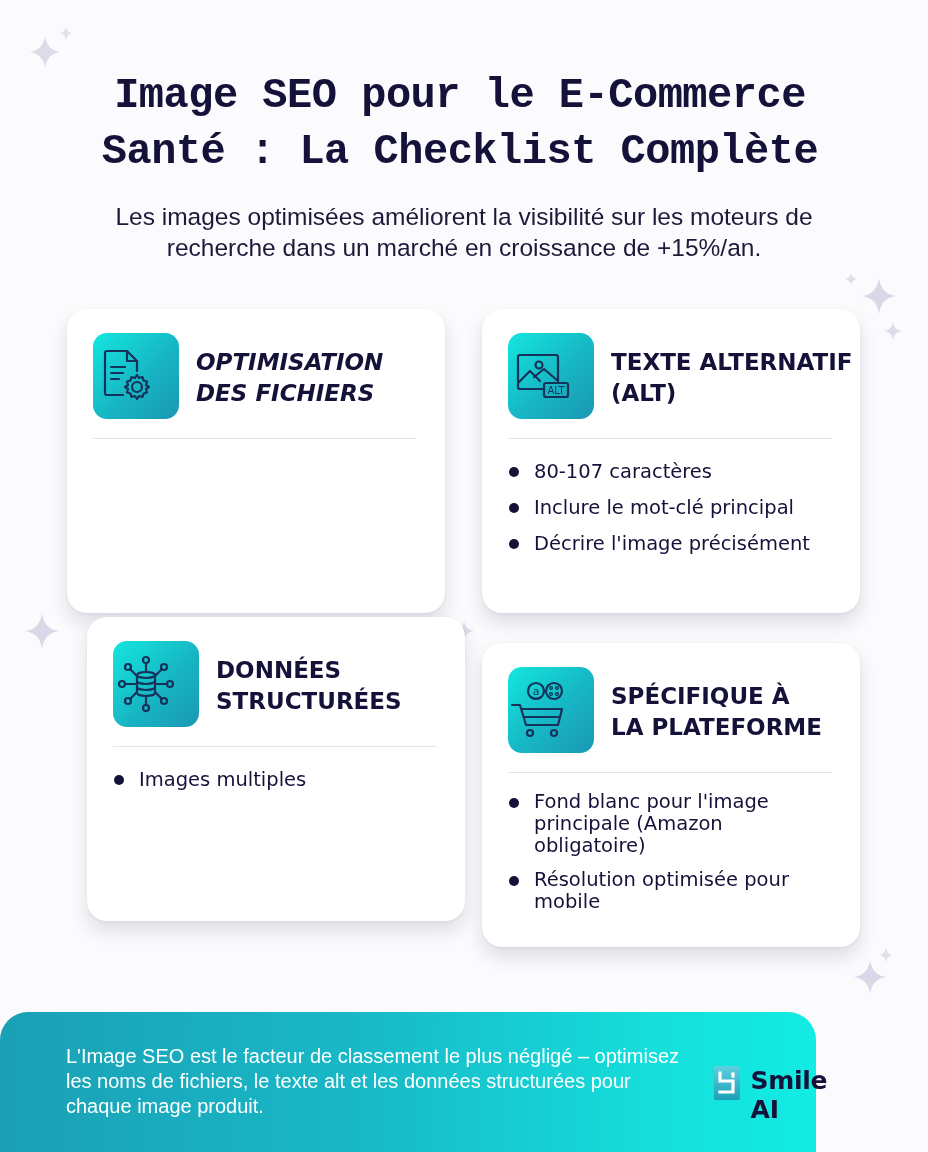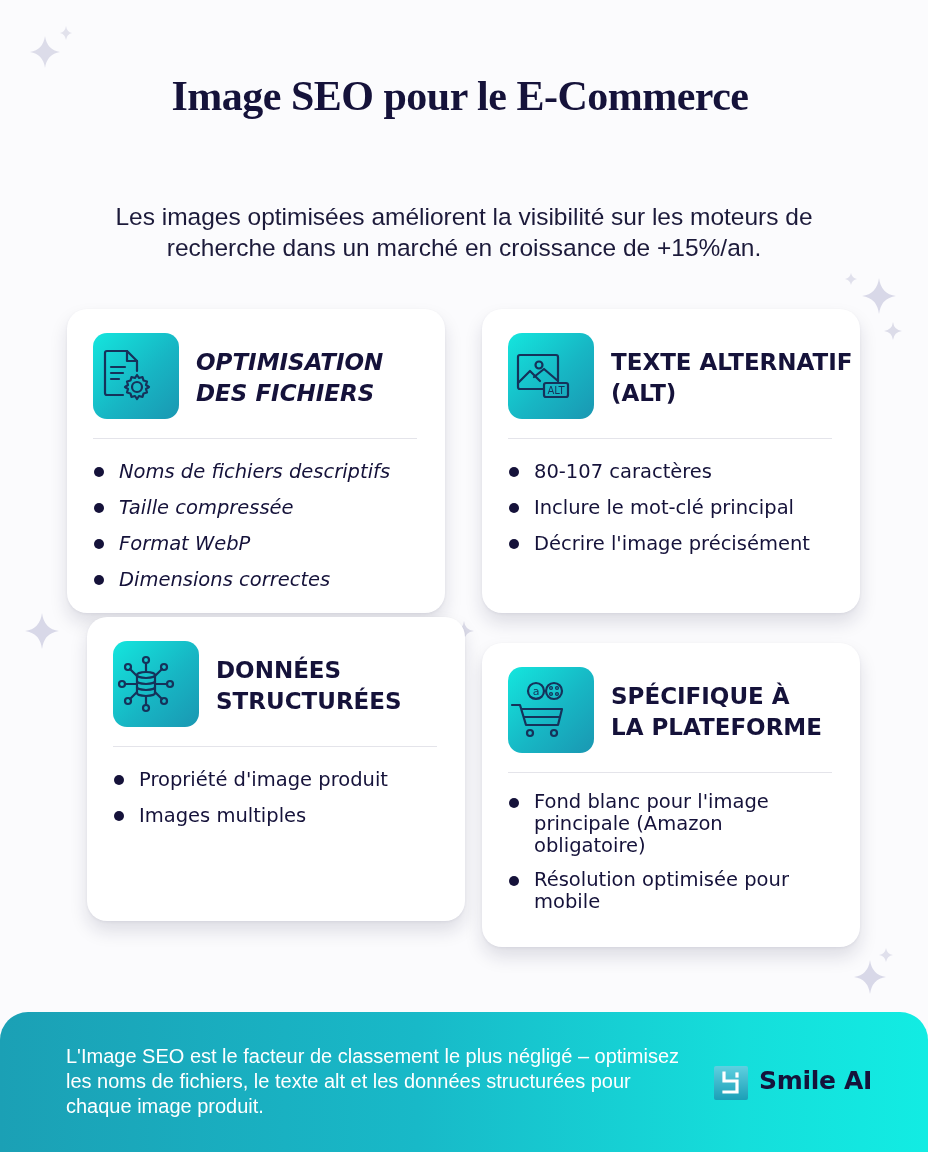--- a/index.html
+++ b/index.html
@@ -11,21 +11,21 @@
       color: #15123a;
       overflow: hidden;
     }
     .sparkle { position: absolute; }
     .sparkle svg { display: block; }
 
     .title {
       position: absolute;
       left: 0; right: 8px; top: 68px;
       text-align: center;
-      font-family: Liberation Serif, serif;
+      font-family: Liberation Mono, monospace;
       font-weight: 700;
       font-size: 42px;
       line-height: 56px;
       letter-spacing: -0.5px;
       color: #15123a;
     }
     .subtitle {
       position: absolute;
       left: 40px; right: 40px; top: 201px;
       text-align: center;
@@ -91,21 +91,21 @@
     .card-list.tight li {
       line-height: 22px;
       margin-bottom: 12px;
       margin-top: 0;
     }
     .card-list.tight li::before { top: 7px; }
 
     .footer {
       position: absolute;
       left: 0; top: 1012px;
-      width: 928px; height: 140px;
+      width: 816px; height: 140px;
       border-radius: 28px 28px 0 0;
       background: linear-gradient(90deg, #1ba0b5 0%, #18b9c8 45%, #15dedb 80%, #12ece3 100%);
     }
     .footer-text {
       position: absolute;
       left: 66px; top: 32px;
       width: 620px;
       font-family: "Liberation Sans", sans-serif;
       font-size: 20px;
       line-height: 25px;
@@ -175,20 +175,21 @@
     </svg>
 </div>
 <div class="sparkle" style="left:879px;top:948px;">
   <svg width="14" height="14" viewBox="0 0 14 14">
       <path d="M7 0 Q8 6 14 7 Q8 8 7 14 Q6 8 0 7 Q6 6 7 0Z" fill="#e0e0ec"></path>
     </svg>
 </div>
 
 <h1 class="title">
   <span>Image SEO pour le E-Commerce</span><br>
+  <span>Santé : La Checklist Complète</span>
 </h1>
 <p class="subtitle">
   <span>Les images optimisées améliorent la visibilité sur les moteurs de</span><br>
   <span>recherche dans un marché en croissance de +15%/an.</span>
 </p>
 
 <section class="card" style="left:67px;top:309px;height:304px;font-style:italic;">
   <div class="card-icon">
     <svg viewBox="0 0 66 66" fill="none" stroke="#15325a" stroke-width="2.2" stroke-linecap="round" stroke-linejoin="round">
       <path d="M30 52 H14 a2 2 0 0 1 -2 -2 V10 a2 2 0 0 1 2 -2 H34 L44 18 V28"></path>
@@ -196,26 +197,20 @@
       <line x1="18" y1="24" x2="32" y2="24"></line>
       <line x1="18" y1="30" x2="30" y2="30"></line>
       <line x1="18" y1="36" x2="26" y2="36"></line>
       <circle cx="44" cy="44" r="5"></circle>
       <path d="M44 32 l2 3 l3.5 -1 l1 3.5 l3.5 1 l-1 3.5 l3 2 l-3 2 l1 3.5 l-3.5 1 l-1 3.5 l-3.5 -1 l-2 3 l-2 -3 l-3.5 1 l-1 -3.5 l-3.5 -1 l1 -3.5 l-3 -2 l3 -2 l-1 -3.5 l3.5 -1 l1 -3.5 l3.5 1 Z"></path>
     </svg>
   </div>
   <h2 class="card-title">OPTIMISATION
 DES FICHIERS</h2>
   <div class="card-divider"></div>
-  <ul class="card-list">
-    <li>Noms de fichiers descriptifs</li>
-    <li>Taille compressée</li>
-    <li>Format WebP</li>
-    <li>Dimensions correctes</li>
-  </ul>
 </section>
 
 <section class="card" style="left:482px;top:309px;height:304px;">
   <div class="card-icon">
     <svg viewBox="0 0 66 66" fill="none" stroke="#15325a" stroke-width="2.2" stroke-linecap="round" stroke-linejoin="round">
       <path d="M36 46 H12 a2 2 0 0 1 -2 -2 V14 a2 2 0 0 1 2 -2 H48 a2 2 0 0 1 2 2 V38"></path>
       <circle cx="31" cy="22" r="3.5"></circle>
       <path d="M10 40 L22 28 L32 38"></path>
       <path d="M26 34 L36 26 L50 38"></path>
       <rect x="36" y="40" width="24" height="14" rx="2"></rect>
@@ -254,21 +249,20 @@
       <circle cx="15" cy="50" r="3"></circle>
         <line x1="17" y1="48" x2="24" y2="41"></line>
       <circle cx="51" cy="50" r="3"></circle>
         <line x1="49" y1="48" x2="42" y2="41"></line>
     </svg>
   </div>
   <h2 class="card-title">DONNÉES
 STRUCTURÉES</h2>
   <div class="card-divider"></div>
   <ul class="card-list">
-    <li>Propriété d'image produit</li>
     <li>Images multiples</li>
   </ul>
 </section>
 
 <section class="card" style="left:482px;top:643px;height:304px;">
   <div class="card-icon">
     <svg viewBox="0 0 66 66" fill="none" stroke="#15325a" stroke-width="2.2" stroke-linecap="round" stroke-linejoin="round">
       <circle cx="28" cy="14" r="8"></circle>
       <text x="28" y="18" font-family="DejaVu Sans, sans-serif" font-size="11" stroke="none" fill="#15325a" text-anchor="middle">a</text>
       <path d="M23 20 q5 3 10 0" stroke-width="1.5"></path>

